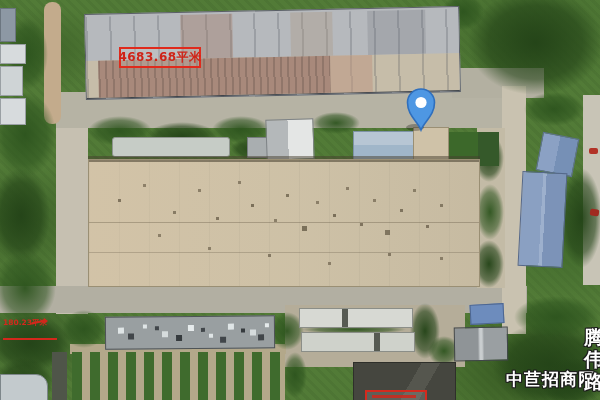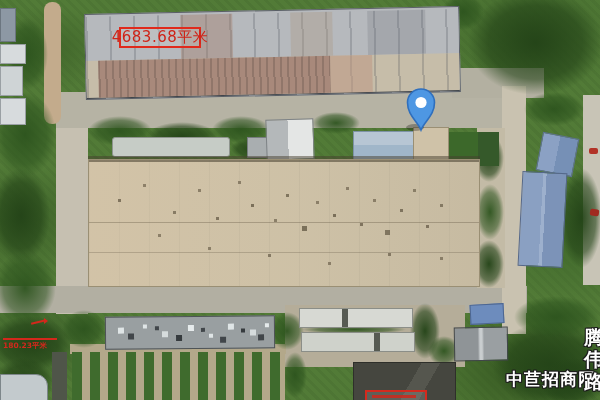--- a/index.html
+++ b/index.html
@@ -14,21 +14,21 @@
          radial-gradient(120px 90px at 95% 60%, #416a2c 0%, transparent 70%),
          radial-gradient(150px 100px at 88% 92%, #33551f 0%, transparent 70%),
          repeating-linear-gradient(45deg, rgba(20,40,15,.07) 0 3px, transparent 3px 7px);}
   .abs{position:absolute;}
   .bush{position:absolute;border-radius:50%;
         background:radial-gradient(closest-side, rgba(45,84,30,.95), rgba(45,84,30,.55) 70%, transparent);}
   .bush.dark{background:radial-gradient(closest-side, rgba(36,68,24,.97), rgba(36,68,24,.6) 70%, transparent);}
   .road{position:absolute;background:#bdb9aa;}
   .area-label{position:absolute;border:2px solid #e02a1c;color:#cf2418;
         background:rgba(215,215,210,.22);display:flex;align-items:center;justify-content:center;
-        font-weight:normal;font-size:15px;letter-spacing:.5px;white-space:nowrap;}
+        font-weight:bold;font-size:12px;letter-spacing:.5px;white-space:nowrap;margin-top:20px;}
   .seamsV{background-image:repeating-linear-gradient(90deg, rgba(60,65,75,.22) 0 2px, transparent 2px 24px);}
   .outline-text{color:#fff;font-weight:bold;
         text-shadow:1px 1px 0 #1d1d1d,-1px -1px 0 #1d1d1d,1px -1px 0 #1d1d1d,-1px 1px 0 #1d1d1d,0 1px 0 #1d1d1d,0 -1px 0 #1d1d1d,1px 0 0 #1d1d1d,-1px 0 0 #1d1d1d;}
 </style>
 </head>
 <body>
 
 <div id="map">
 
   <div class="road" style="left:56px;top:92px;width:32px;height:222px;background:#c6c0b1;"></div>
@@ -143,21 +143,21 @@
               background:linear-gradient(90deg,#8f9497 0 44%,#c9cdcf 48% 52%,#9a9fa2 56%);"></div>
   <div class="abs" style="left:353px;top:362px;width:101px;height:38px;background:linear-gradient(120deg,#45463f 0 55%,#55564e 55% 70%,#45463f 70%);border:1px solid #2e2f2a;"></div>
 
   <div class="abs" style="left:365px;top:390px;width:58px;height:16px;border:2px solid #d42a1e;background:rgba(200,195,190,.2);">
     <div class="abs" style="left:5px;top:3px;width:44px;height:3px;background:rgba(205,40,28,.85);"></div>
   </div>
 
   <div class="abs" style="left:1px;top:317px;width:62px;height:28px;">
     <div class="abs" style="left:30px;top:4px;width:15px;height:2px;background:#d3281c;transform:rotate(-14deg);"></div>
     <div class="abs" style="left:43px;top:1px;width:0;height:0;border-left:4px solid #d3281c;border-top:3px solid transparent;border-bottom:3px solid transparent;"></div>
-    <span class="abs" style="left:2px;top:24px;font-size:7.5px;font-weight:bold;color:#d3281c;white-space:nowrap;">180.23平米</span>
+    <span class="abs" style="left:2px;top:1px;font-size:7.5px;font-weight:bold;color:#d3281c;white-space:nowrap;">180.23平米</span>
     <div class="abs" style="left:2px;top:21px;width:54px;height:2px;background:#d3281c;"></div>
   </div>
 
   <div class="abs" style="left:406px;top:124px;width:18px;height:7px;border-radius:50%;background:rgba(0,0,0,.28);"></div>
   <div class="abs" style="left:404px;top:86px;width:34px;height:46px;">
     <svg width="34" height="46" viewBox="0 0 34 46">
       <path d="M17 44 C13.5 35 3.5 29.5 3.5 16.5 A13.5 13.5 0 1 1 30.5 16.5 C30.5 29.5 20.5 35 17 44 Z" fill="#4e97e3" stroke="#2f6fbd" stroke-width="1.6"></path>
       <circle cx="17" cy="16.5" r="5.6" fill="#ffffff"></circle>
     </svg>
   </div>

